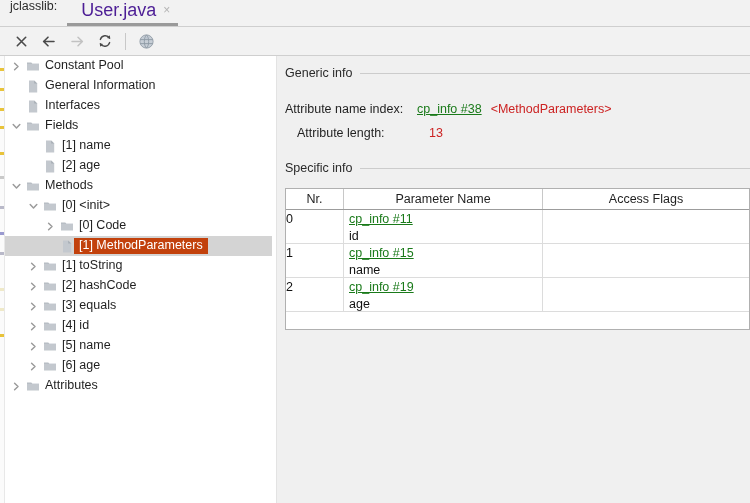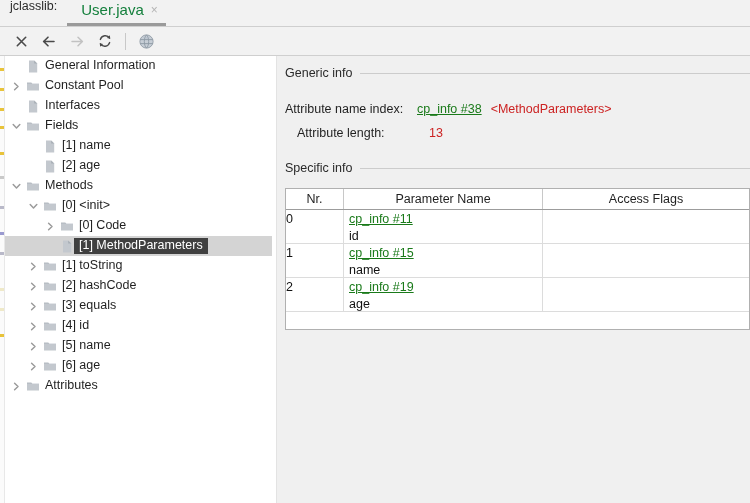--- a/index.html
+++ b/index.html
@@ -29,21 +29,21 @@
     padding: 0 0 6px 10px; line-height: 1;
   }
   .tab {
     display: flex; align-items: center;
     height: 26px; box-sizing: border-box;
     padding: 0 8px 0 14px;
     margin-left: 10px;
     position: relative;
   }
   .tab.active { border-bottom: 3px solid #9a9a9a; }
-  .tab-title { font-size: 15px; color: #15803d; line-height: 1; padding-bottom: 4px;}
+  .tab-title { font-size: 18px; color: #4c1d95; line-height: 1; padding-bottom: 4px;}
   .tab-close {
     font-size: 12px; color: #b4b4b4; margin-left: 7px;
     line-height: 1; padding-bottom: 4px; cursor: default;
   }
 
   
   .toolbar {
     position: absolute; left: 0; top: 27px; width: 750px; height: 29px;
     background: #f2f2f2;
     border-bottom: 1px solid #cfcfcf;
@@ -85,21 +85,21 @@
     color: #1f1f1f;
   }
   .trow.sel { background: #d4d4d4; }
   .twist {
     width: 11px; height: 11px;
     display: inline-block; position: relative; flex: 0 0 auto;
   }
   .twist svg { display: block; }
   .ticon { width: 14px; height: 15px; flex: 0 0 auto; position: relative; }
   .tlabel { padding: 1px 5px 2px 5px; line-height: 1; }
-  .trow.sel .tlabel { background: #404040; color: #ffffff; }
+  .trow.sel .tlabel { background: #c2410c; color: #ffffff; }
 
   
   .splitter {
     position: absolute; left: 272px; top: 56px;
     width: 5px; height: 447px;
     background: #ffffff;
     border-right: 1px solid #e3e3e3;
     box-sizing: border-box;
   }
 
@@ -222,39 +222,39 @@
       <div class="gmark" style="top: 176px; background: rgb(154, 154, 208);"></div>
       <div class="gmark" style="top: 196px; background: rgb(185, 185, 201);"></div>
       <div class="gmark" style="top: 232px; background: rgb(239, 233, 200);"></div>
       <div class="gmark" style="top: 252px; background: rgb(239, 233, 200);"></div>
       <div class="gmark" style="top: 278px; background: rgb(232, 195, 58);"></div>
     </div>
 
   <div class="treepanel" id="tree">
       <div class="trow">
         <div style="width: 6px; flex: 0 0 auto;"></div>
+        <span class="twist">
+          <svg width="11" height="11" viewBox="0 0 11 11">
+            <path d="M3.6 2.2 L7 5.5 L3.6 8.8" stroke="#9b9b9b" stroke-width="1.5" fill="none" stroke-linecap="round" stroke-linejoin="round"></path>
+          </svg>
+        </span>
+        <span class="ticon" style="margin-left: 4px;"><svg width="14" height="14" viewBox="0 0 14 14">
+            <path d="M1 3.4 h4.3 l1.1 1.3 H13 v6.6 H1 Z" fill="#b6bcc2"></path>
+            <path d="M1 4.8 h12 v6.5 H1 Z" fill="#c3c8ce"></path>
+          </svg></span>
+        <span class="tlabel">Constant Pool</span>
+      </div>
+      <div class="trow">
+        <div style="width: 6px; flex: 0 0 auto;"></div>
         <span class="twist"></span>
         <span class="ticon" style="margin-left: 4px;"><svg width="14" height="15" viewBox="0 0 14 15">
             <path d="M3 1.5 h5.2 l3 3 v9 H3 Z" fill="#c3c8ce"></path>
             <path d="M8.2 1.5 l3 3 h-3 Z" fill="#a7aeb5"></path>
           </svg></span>
         <span class="tlabel">General Information</span>
-      </div>
-      <div class="trow">
-        <div style="width: 6px; flex: 0 0 auto;"></div>
-        <span class="twist">
-          <svg width="11" height="11" viewBox="0 0 11 11">
-            <path d="M3.6 2.2 L7 5.5 L3.6 8.8" stroke="#9b9b9b" stroke-width="1.5" fill="none" stroke-linecap="round" stroke-linejoin="round"></path>
-          </svg>
-        </span>
-        <span class="ticon" style="margin-left: 4px;"><svg width="14" height="14" viewBox="0 0 14 14">
-            <path d="M1 3.4 h4.3 l1.1 1.3 H13 v6.6 H1 Z" fill="#b6bcc2"></path>
-            <path d="M1 4.8 h12 v6.5 H1 Z" fill="#c3c8ce"></path>
-          </svg></span>
-        <span class="tlabel">Constant Pool</span>
       </div>
       <div class="trow">
         <div style="width: 6px; flex: 0 0 auto;"></div>
         <span class="twist"></span>
         <span class="ticon" style="margin-left: 4px;"><svg width="14" height="15" viewBox="0 0 14 15">
             <path d="M3 1.5 h5.2 l3 3 v9 H3 Z" fill="#c3c8ce"></path>
             <path d="M8.2 1.5 l3 3 h-3 Z" fill="#a7aeb5"></path>
           </svg></span>
         <span class="tlabel">Interfaces</span>
       </div>

